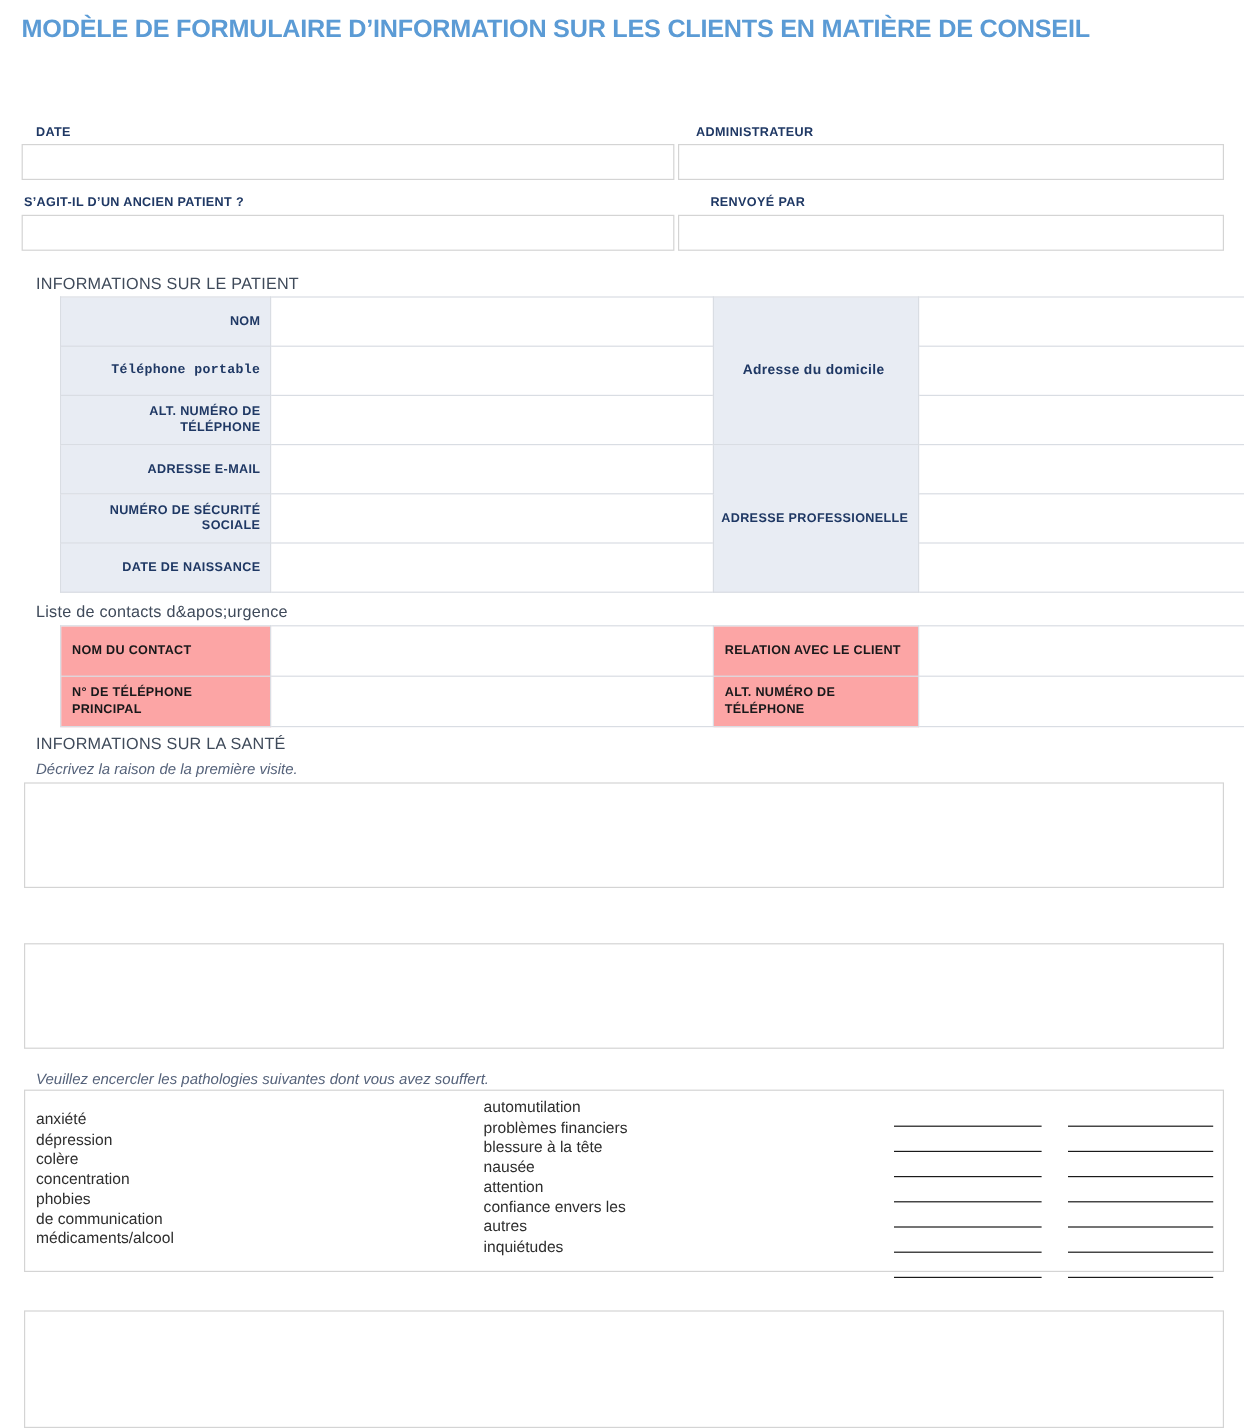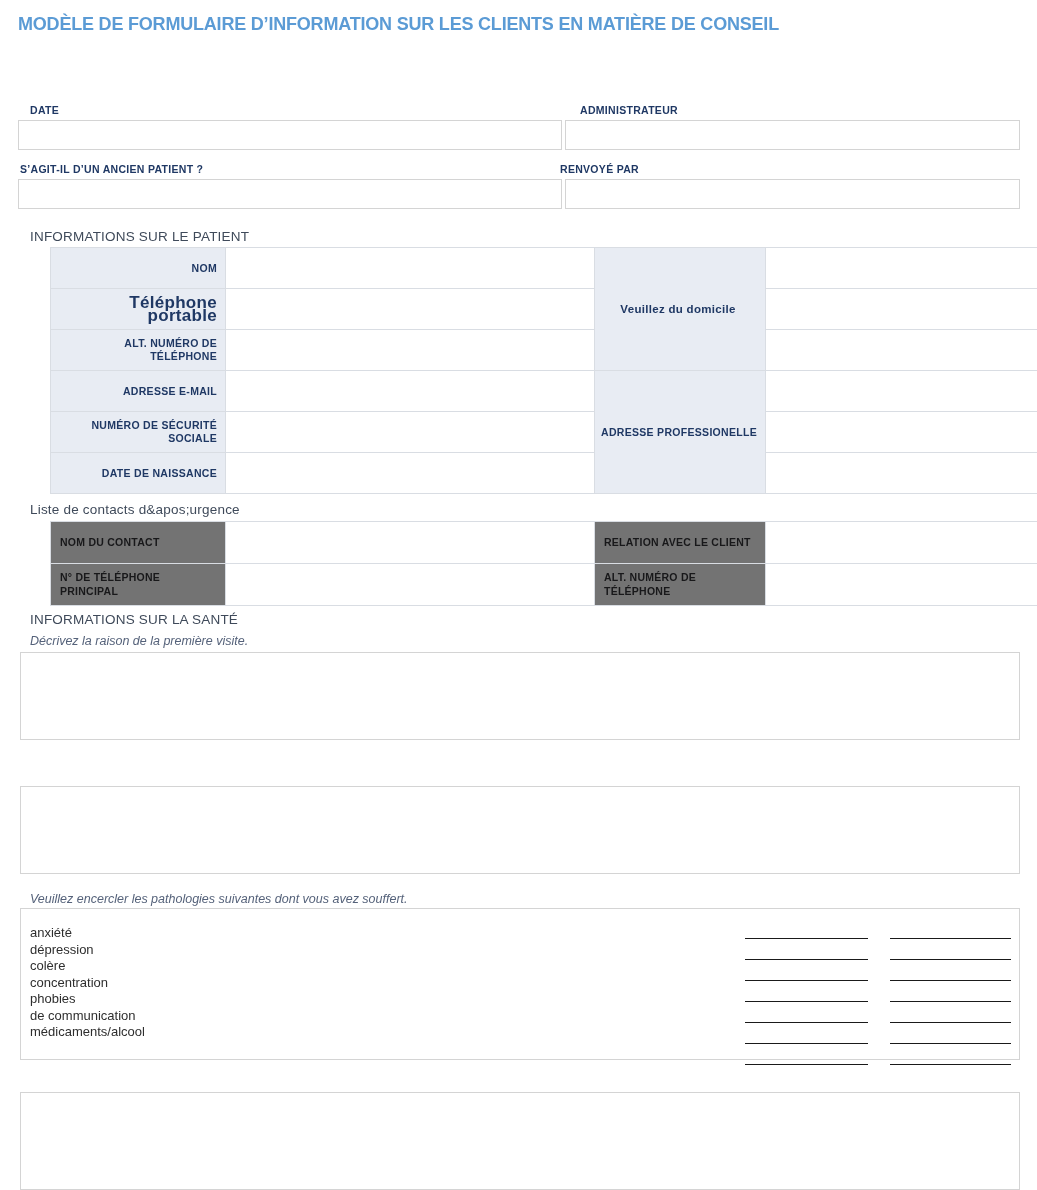--- a/index.html
+++ b/index.html
@@ -23,21 +23,21 @@
     height: 1190px;
     box-sizing: border-box;
   }
 
   
   .title {
     position: absolute;
     left: 18px;
     top: 8px;
     width: 900px;
-    font-size: 18px;
+    font-size: 21px;
     line-height: 33px;
     font-weight: bold;
     color: #5b9bd5;
     letter-spacing: -0.2px;
     text-transform: uppercase;
     font-family: "Liberation Sans", sans-serif;
   }
 
   
   .fieldlabel {
@@ -88,31 +88,32 @@
     color: #1f3864;
     font-size: 10.5px;
     font-weight: bold;
     letter-spacing: 0.3px;
     text-align: right;
     padding: 2px 8px 2px 4px;
     line-height: 13px;
   }
   .t-patient td.lbl.mixedcase {
     text-transform: none;
-    font-size: 17px;
+    font-size: 11px;
+    font-family: Liberation Mono, monospace;
   }
   .t-patient td.lbl.center {
     text-align: center;
     font-size: 11.5px;
   }
   .t-patient td.val { background: #ffffff; }
 
   
   .t-emerg td.lbl {
-    background: #737373;
+    background: #fca5a5;
     color: #18181a;
     font-size: 10.5px;
     font-weight: bold;
     letter-spacing: 0.25px;
     text-align: left;
     padding: 3px 6px 3px 9px;
     line-height: 13.5px;
   }
   .t-emerg td.val { background: #ffffff; }
 
@@ -147,37 +148,37 @@
 
   <div class="fieldlabel" style="left:30px; top:104px;">DATE</div>
   <div class="inputbox" style="left:18px; top:120px; width:544px; height:30px;"></div>
 
   <div class="fieldlabel" style="left:580px; top:104px;">ADMINISTRATEUR</div>
   <div class="inputbox" style="left:565px; top:120px; width:455px; height:30px;"></div>
 
   <div class="fieldlabel" style="left:20px; top:163px;">S’AGIT-IL D’UN ANCIEN PATIENT ?</div>
   <div class="inputbox" style="left:18px; top:179px; width:544px; height:30px;"></div>
 
-  <div class="fieldlabel" style="left:560px; top:163px;">RENVOYÉ PAR</div>
+  <div class="fieldlabel" style="left:592px; top:163px;">RENVOYÉ PAR</div>
   <div class="inputbox" style="left:565px; top:179px; width:455px; height:30px;"></div>
 
   <div class="sectionhead" style="left:30px; top:229px;">INFORMATIONS SUR LE PATIENT</div>
 
   <table class="grid t-patient" style="left:18px; top:247px; width:1002px;">
     <colgroup>
       <col style="width:175px">
       <col style="width:369px">
       <col style="width:171px">
       <col style="width:287px">
     </colgroup>
     <tbody>
       <tr>
         <td class="lbl">NOM</td>
         <td class="val" style="height:40px;"></td>
-        <td class="lbl center" rowspan="3">Veuillez du domicile</td>
+        <td class="lbl center" rowspan="3">Adresse du domicile</td>
         <td class="val"></td>
       </tr>
       <tr>
         <td class="lbl mixedcase">Téléphone portable</td>
         <td class="val" style="height:40px;"></td>
         <td class="val"></td>
       </tr>
       <tr>
         <td class="lbl">ALT. NUMÉRO DE TÉLÉPHONE</td>
         <td class="val" style="height:40px;"></td>
@@ -241,20 +242,30 @@
 
   <div class="condcol" id="cond-col-1" style="left:30px; top:925px;">
       <div>anxiété</div>
       <div>dépression</div>
       <div>colère</div>
       <div>concentration</div>
       <div>phobies</div>
       <div>de communication</div>
       <div>médicaments/alcool</div>
     </div>
+  <div class="condcol" id="cond-col-3" style="left:403px; top:915px;">
+      <div>automutilation</div>
+      <div>problèmes financiers</div>
+      <div>blessure à la tête</div>
+      <div>nausée</div>
+      <div>attention</div>
+      <div>confiance envers les</div>
+      <div>autres</div>
+      <div>inquiétudes</div>
+    </div>
 
   <div id="rules-col-5">
       <div class="rule" style="left: 745px; width: 123px; top: 938px;"></div>
       <div class="rule" style="left: 745px; width: 123px; top: 959px;"></div>
       <div class="rule" style="left: 745px; width: 123px; top: 980px;"></div>
       <div class="rule" style="left: 745px; width: 123px; top: 1001px;"></div>
       <div class="rule" style="left: 745px; width: 123px; top: 1022px;"></div>
       <div class="rule" style="left: 745px; width: 123px; top: 1043px;"></div>
       <div class="rule" style="left: 745px; width: 123px; top: 1064px;"></div>
     </div>

